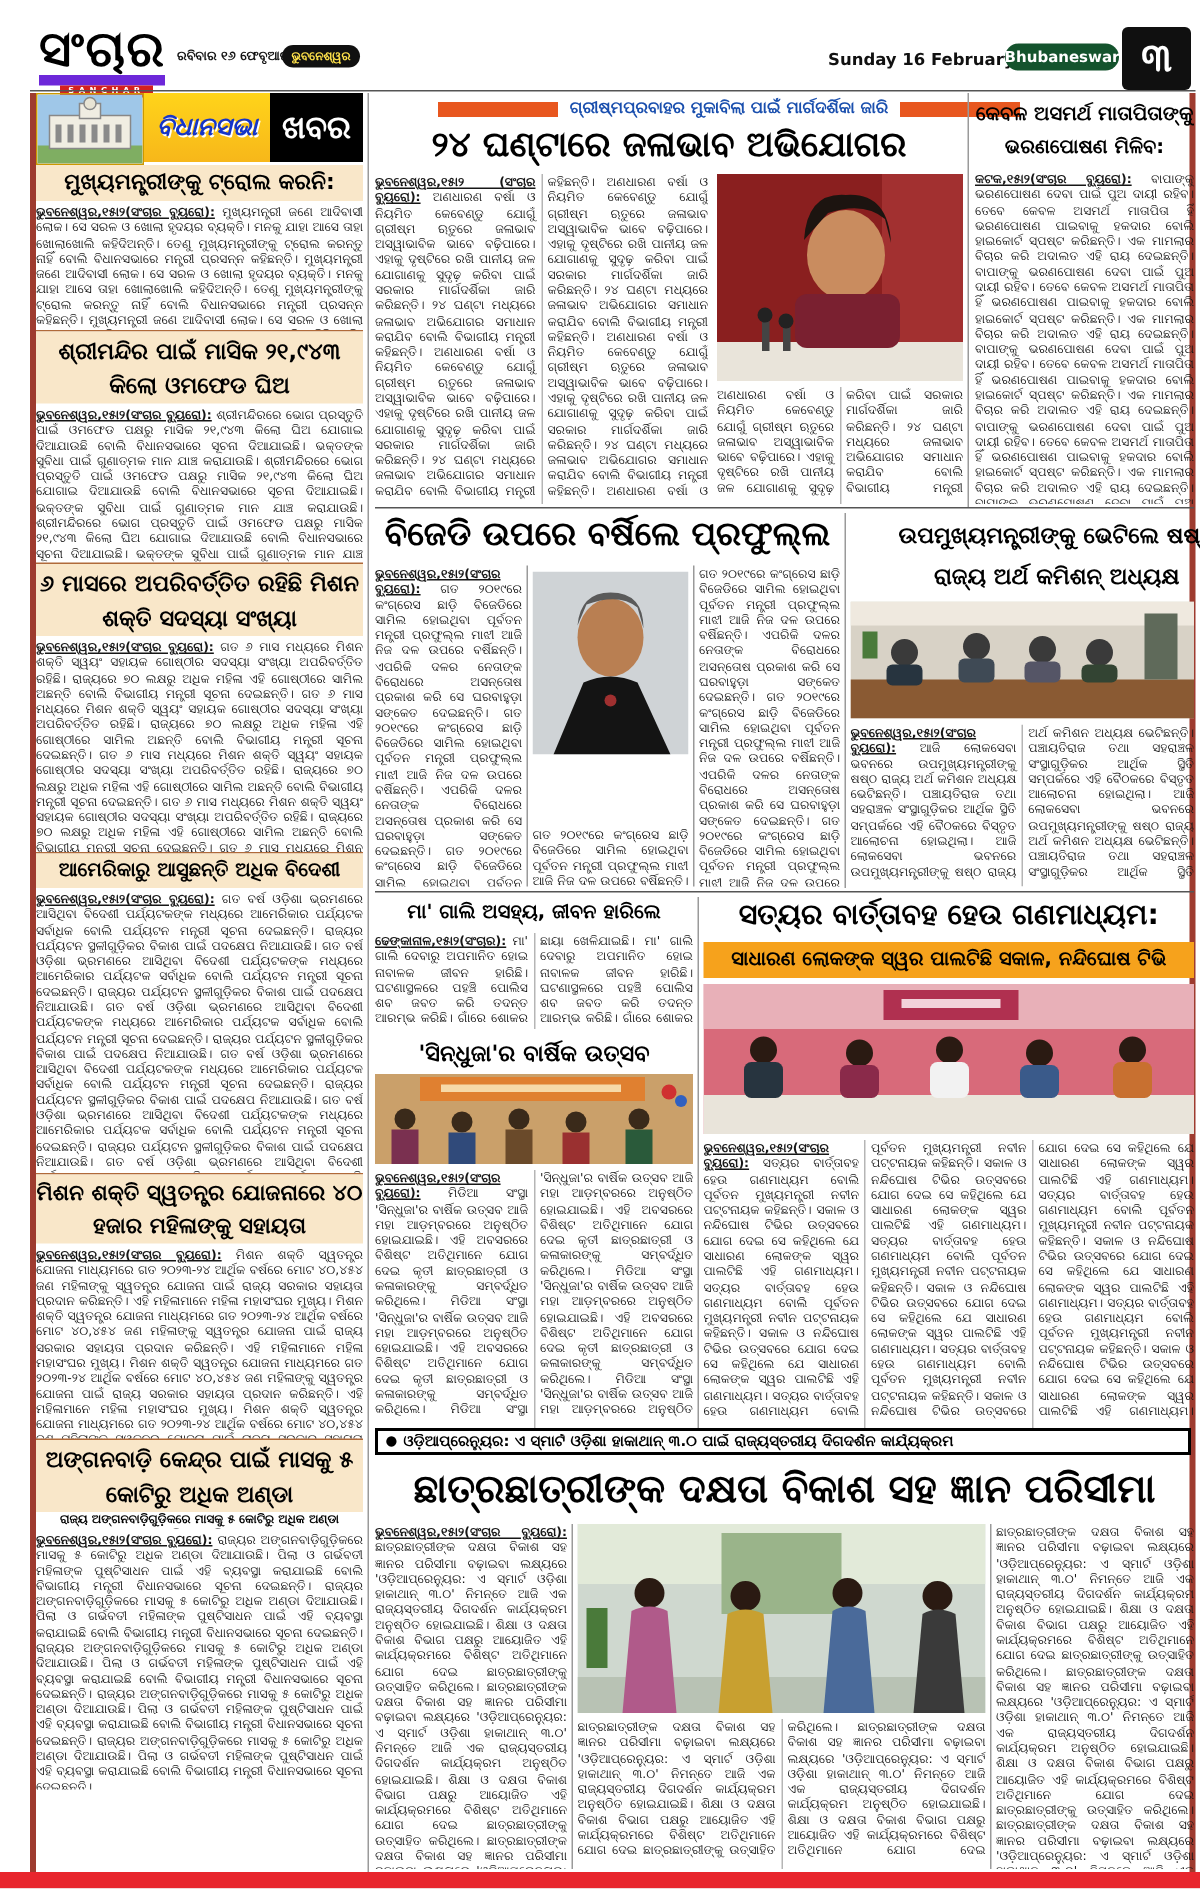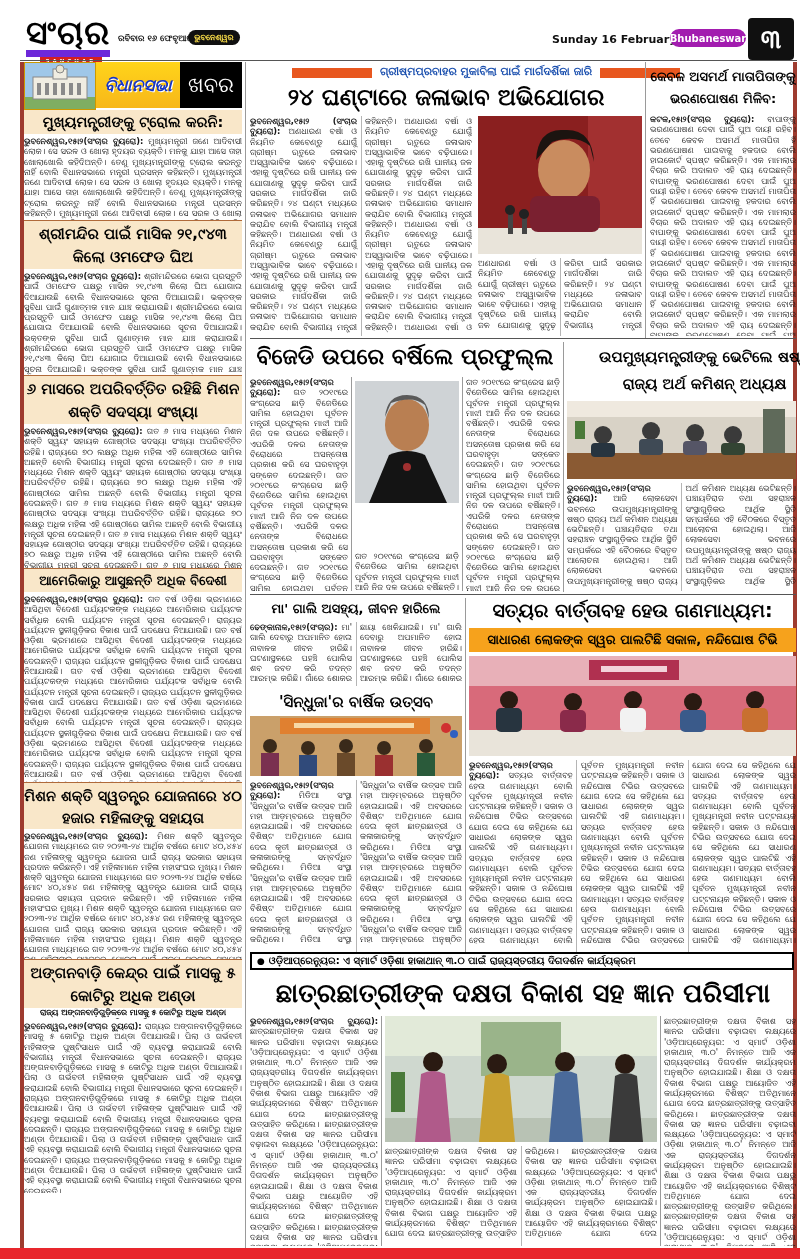--- a/index.html
+++ b/index.html
@@ -2,21 +2,21 @@
 <html><head>
 <meta charset="utf-8">
 <style>
   html,body{margin:0;padding:0;background:#e9e9e9;}
   #page{position:relative;width:800px;height:1259px;background:#fff;margin:0 auto;
         font-family:"DejaVu Sans","Liberation Sans",sans-serif;overflow:hidden;}
   .abs{position:absolute;}
   .hl{font-weight:bold;color:#000;text-align:center;overflow:hidden;}
   .body-t{font-size:8.3px;line-height:1.24;text-align:justify;color:#161616;overflow:hidden;}
   .clip{overflow:hidden;}
-  .dl{font-weight:bold;}
+  .dl{font-weight:bold;text-decoration:underline;}
   .vrule{background:#9a9a9a;width:1px;}
   .hrule{background:#555;height:1px;}
   .cream{background:#f9e7c9;}
   .cols2{column-count:2;column-gap:8px;column-rule:1px solid #b5b5b5;}
   .cols3{column-count:3;column-gap:8px;column-rule:1px solid #b5b5b5;}
   .photo{display:block;}
   .pillsm{border-radius:9px;color:#ffe24a;background:#101010;font-size:8px;
           display:flex;align-items:center;justify-content:center;font-weight:bold;}
   .kickbar{flex:1;height:10px;background:#e8571f;}
   .leftcol-art{border-top:1px solid #b06a3a;}
@@ -31,21 +31,21 @@
   <div class="abs" style="left:26px;top:16px;">
     <div style="border-bottom:7px solid #6d28d9;padding-bottom:1px;">
       <span style="font-size:33px;font-weight:bold;letter-spacing:1px;color:#000;line-height:1;">ସଂଚାର</span>
     </div>
     <div style="background:#d42020;color:#fff;font-size:5.5px;font-weight:bold;letter-spacing:3px;
                 width:62px;margin-left:14px;text-align:center;padding:1px 0;">SANCHAR</div>
   </div>
   <div class="abs" style="left:118px;top:33px;font-size:8.5px;font-weight:bold;color:#111;">ରବିବାର ୧୬ ଫେବୃଆରୀ ୨୦୨୫</div>
   <div class="abs pillsm" style="left:188px;top:30px;width:52px;height:15px;">ଭୁବନେଶ୍ୱର</div>
   <div class="abs" style="left:552px;top:33px;font-size:11px;font-weight:bold;color:#111;">Sunday 16 February 2025</div>
-  <div class="abs" style="left:670px;top:29px;width:76px;height:18px;background:#a21caf;border-radius:10px;
+  <div class="abs" style="left:670px;top:29px;width:76px;height:18px;background:#14532d;border-radius:10px;
               color:#fff;font-size:10px;font-weight:bold;display:flex;align-items:center;justify-content:center;">Bhubaneswar</div>
   <div class="abs" style="left:748px;top:18px;width:46px;height:42px;background:#101010;border-radius:4px;
               color:#fff;font-size:26px;font-weight:bold;display:flex;align-items:center;justify-content:center;">୩</div>
   <div class="abs hrule" style="left:20px;top:60px;width:777px;"></div>
 
   <div class="abs" style="left:20px;top:62px;width:4px;height:1186px;background:#9e3b2f;"></div>
   <div class="abs" style="left:793px;top:62px;width:4px;height:1186px;background:#9e3b2f;"></div>
   <div class="abs" style="left:0;top:1248px;width:800px;height:11px;background:#e8262d;"></div>
 
   <div class="abs" style="left:24px;top:62px;width:218px;">
@@ -60,21 +60,21 @@
           <rect x="20" y="20" width="4" height="12" fill="#8a8a8a"></rect>
         <rect x="28" y="20" width="4" height="12" fill="#8a8a8a"></rect>
           <rect x="36" y="20" width="4" height="12" fill="#8a8a8a"></rect>
         <rect x="44" y="20" width="4" height="12" fill="#8a8a8a"></rect>
           <rect x="52" y="20" width="4" height="12" fill="#8a8a8a"></rect>
       </svg>
       <div style="flex:1;background:linear-gradient(180deg,#ffd41a,#f7b71a);display:flex;align-items:center;justify-content:center;">
         <span style="color:#1535c8;font-weight:bold;font-style:italic;font-size:17px;text-shadow:1px 1px 0 #fff;">ବିଧାନସଭା</span>
       </div>
       <div style="width:62px;background:#000;display:flex;align-items:center;justify-content:center;">
-        <span style="color:#fff;font-weight:normal;font-size:21px;">ଖବର</span>
+        <span style="color:#fff;font-weight:bold;font-size:21px;">ଖବର</span>
       </div>
     </div>
 
     <div>
       <div class="hl cream" style="height:24px;font-size:14.5px;line-height:24px;margin-top:2px;">ମୁଖ୍ୟମନ୍ତ୍ରୀଙ୍କୁ ଟ୍ରୋଲ କରନି: ପ୍ରସନ୍ନ</div>
       <p class="body-t clip" style="height:84px;margin:2px 0 0 0;">
         <span class="dl">ଭୁବନେଶ୍ୱର,୧୫ା୨(ସଂଚାର ବ୍ୟୁରୋ):</span>
         <span>ମୁଖ୍ୟମନ୍ତ୍ରୀ ଜଣେ ଆଦିବାସୀ ଲୋକ। ସେ ସରଳ ଓ ଖୋଲା ହୃଦୟର ବ୍ୟକ୍ତି। ମନକୁ ଯାହା ଆସେ ତାହା ଖୋଲାଖୋଲି କହିଦିଅନ୍ତି। ତେଣୁ ମୁଖ୍ୟମନ୍ତ୍ରୀଙ୍କୁ ଟ୍ରୋଲ କରନ୍ତୁ ନାହିଁ ବୋଲି ବିଧାନସଭାରେ ମନ୍ତ୍ରୀ ପ୍ରସନ୍ନ କହିଛନ୍ତି। ମୁଖ୍ୟମନ୍ତ୍ରୀ ଜଣେ ଆଦିବାସୀ ଲୋକ। ସେ ସରଳ ଓ ଖୋଲା ହୃଦୟର ବ୍ୟକ୍ତି। ମନକୁ ଯାହା ଆସେ ତାହା ଖୋଲାଖୋଲି କହିଦିଅନ୍ତି। ତେଣୁ ମୁଖ୍ୟମନ୍ତ୍ରୀଙ୍କୁ ଟ୍ରୋଲ କରନ୍ତୁ ନାହିଁ ବୋଲି ବିଧାନସଭାରେ ମନ୍ତ୍ରୀ ପ୍ରସନ୍ନ କହିଛନ୍ତି। ମୁଖ୍ୟମନ୍ତ୍ରୀ ଜଣେ ଆଦିବାସୀ ଲୋକ। ସେ ସରଳ ଓ ଖୋଲା ହୃଦୟର ବ୍ୟକ୍ତି। ମନକୁ ଯାହା ଆସେ ତାହା ଖୋଲାଖୋଲି କହିଦିଅନ୍ତି। ତେଣୁ ମୁଖ୍ୟମନ୍ତ୍ରୀଙ୍କୁ ଟ୍ରୋଲ କରନ୍ତୁ ନାହିଁ ବୋଲି ବିଧାନସଭାରେ ମନ୍ତ୍ରୀ ପ୍ରସନ୍ନ କହିଛନ୍ତି।</span></p>
     </div>
 

